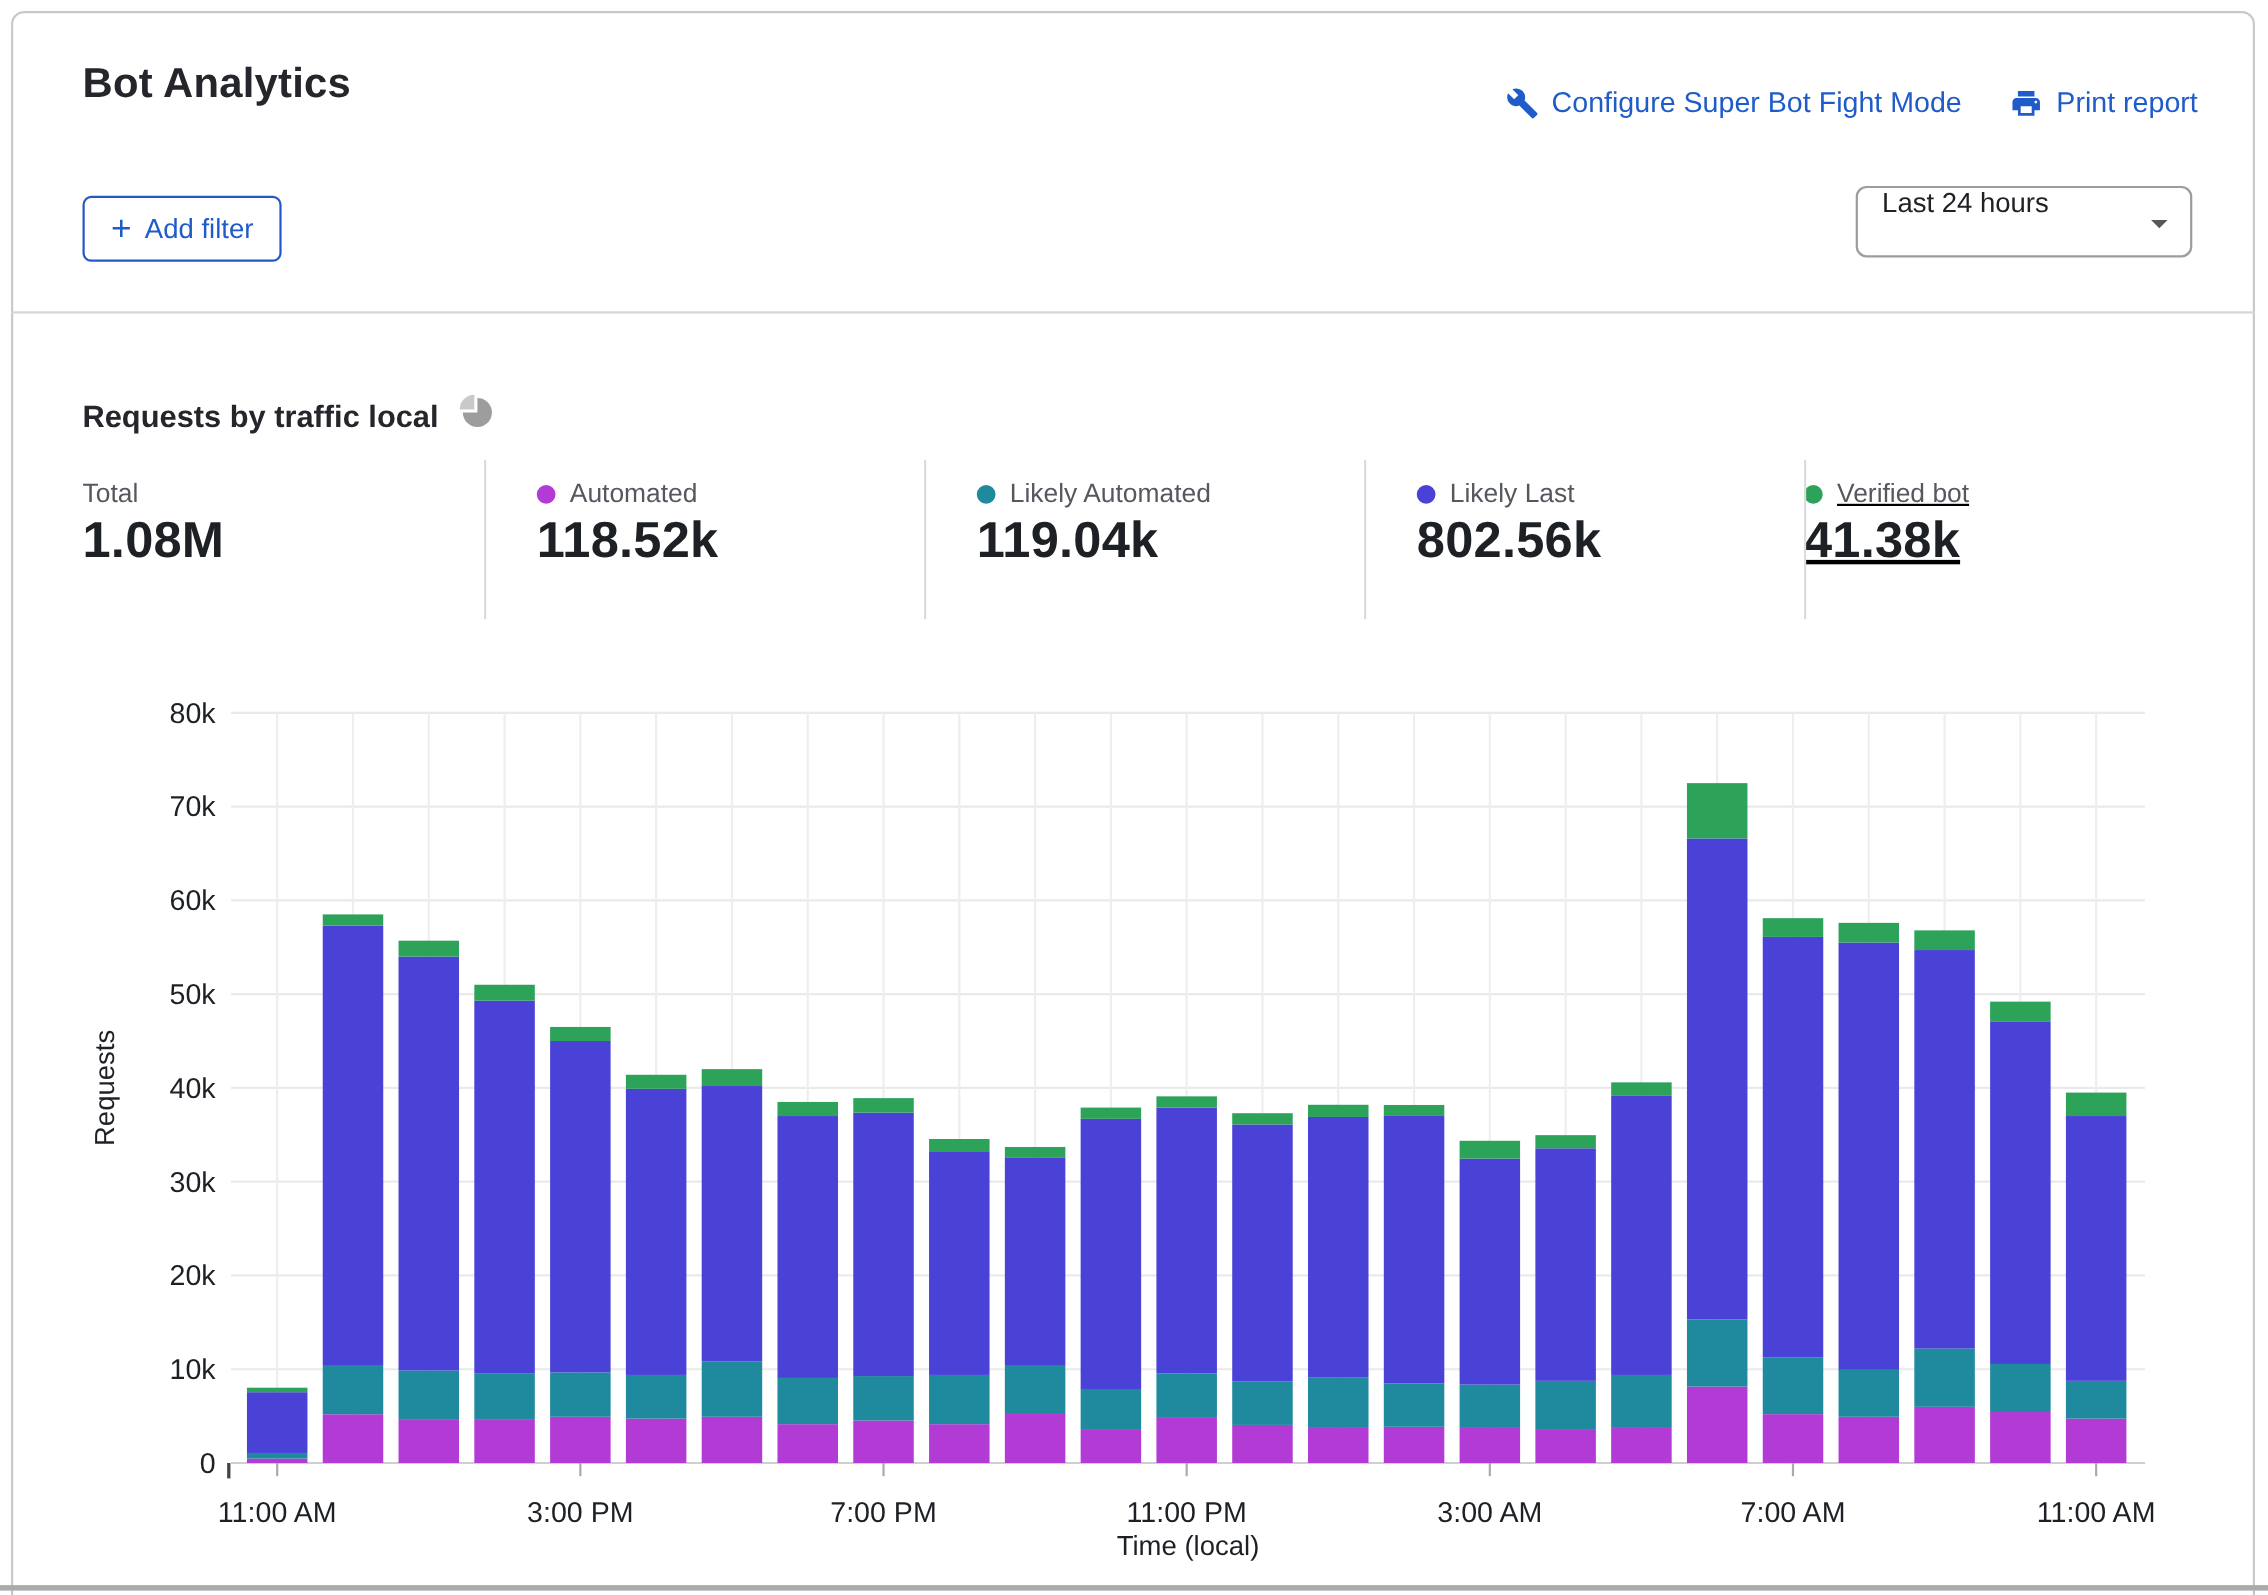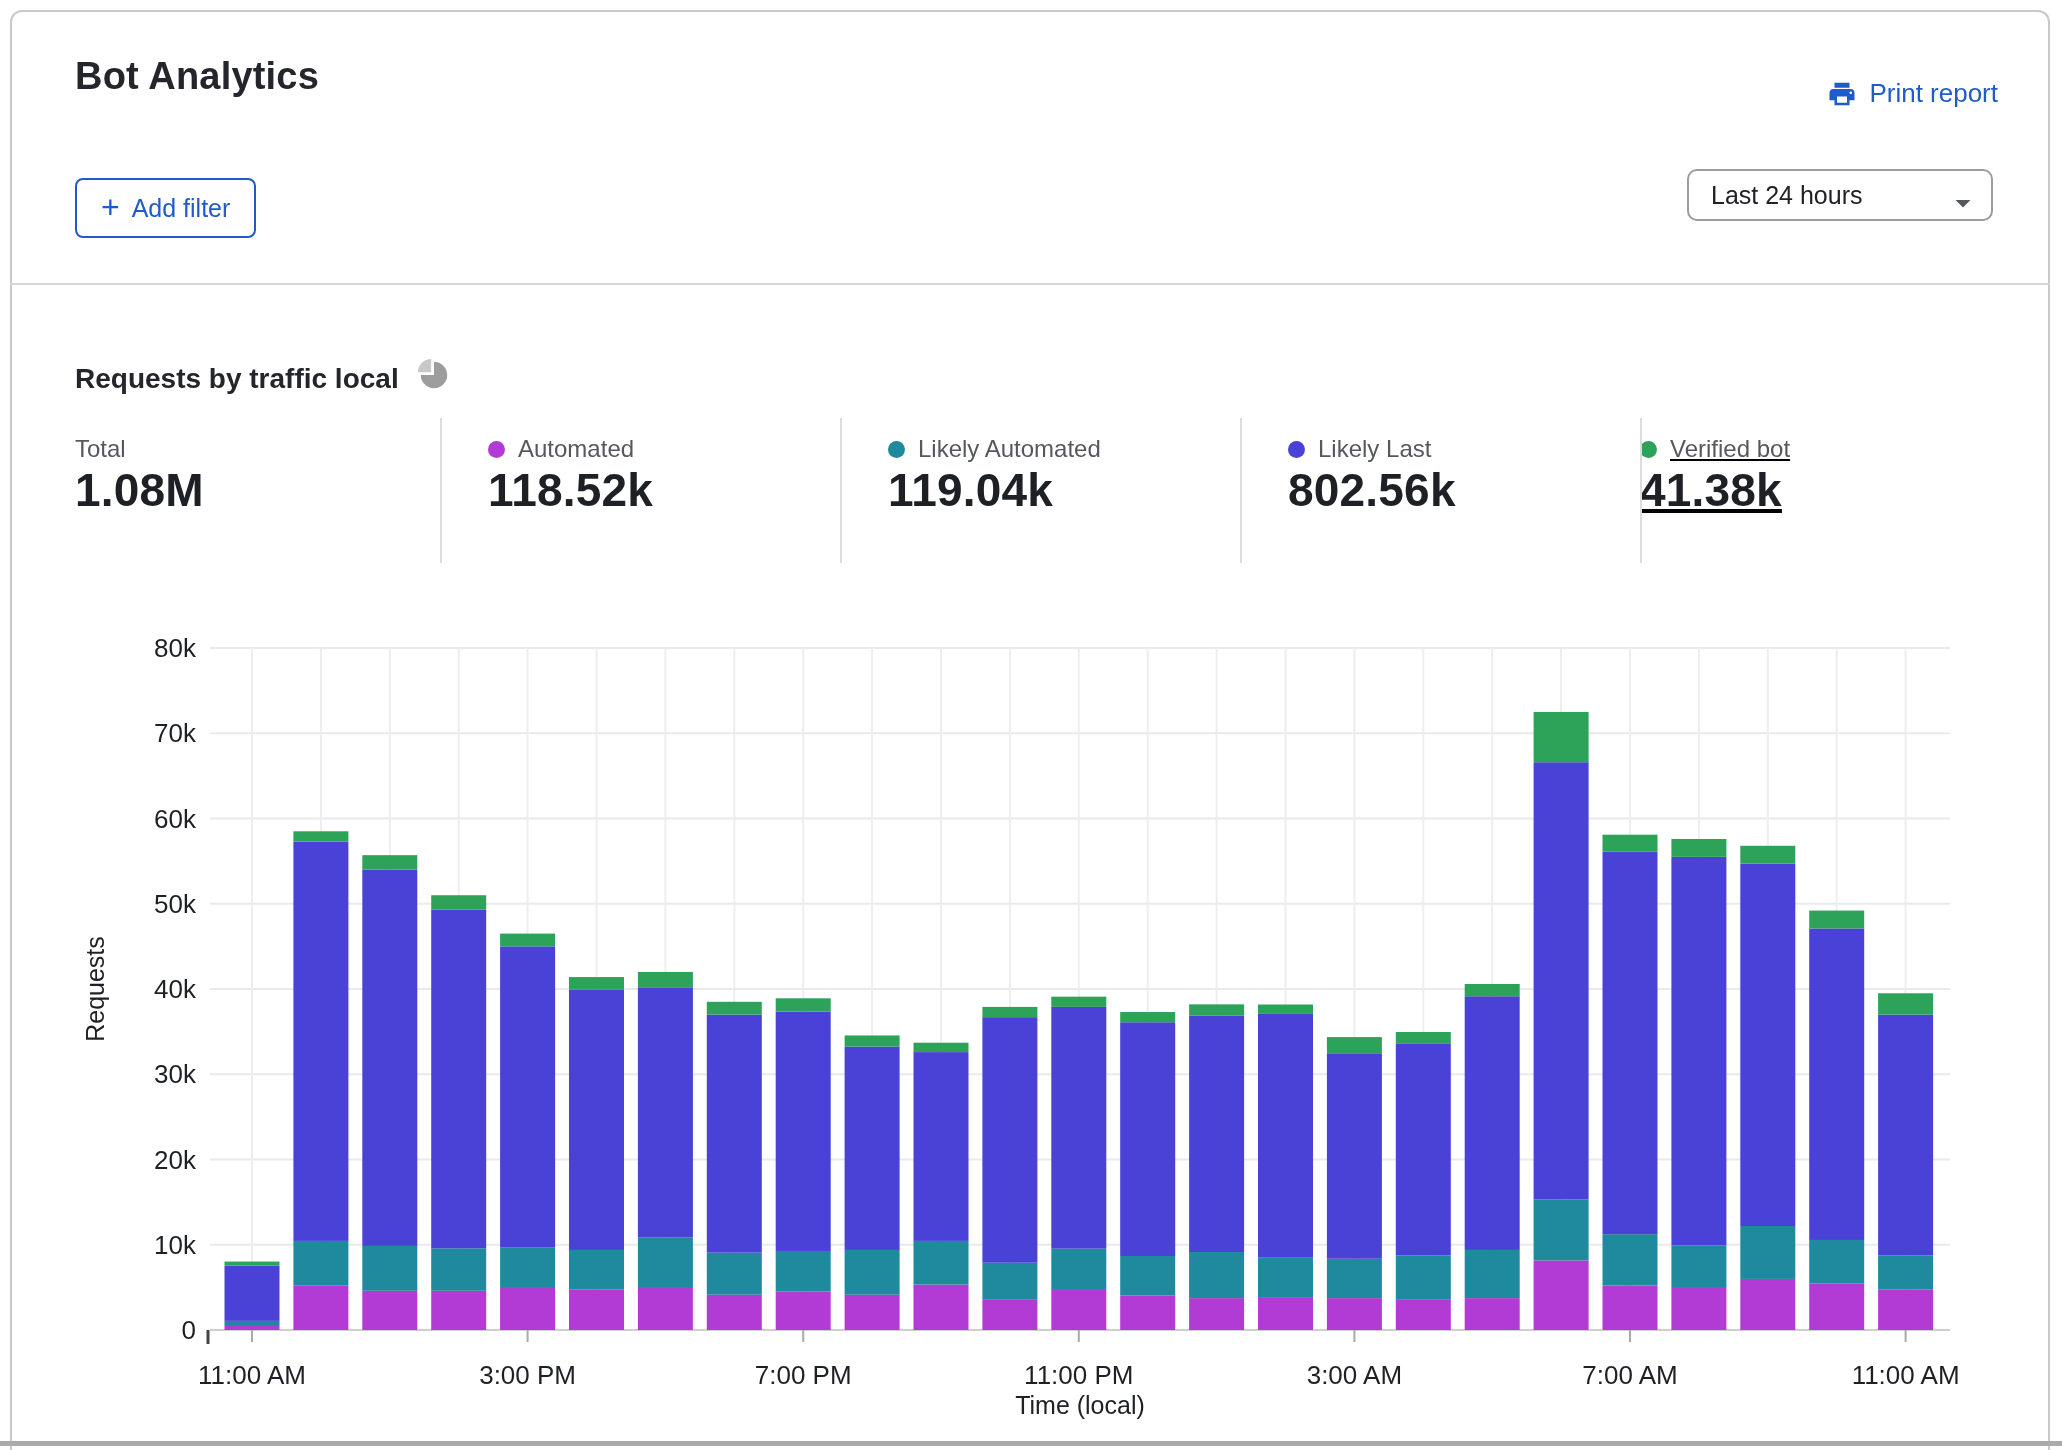--- a/index.html
+++ b/index.html
@@ -28,23 +28,23 @@
   }
   .link svg{display:block;}
   .add-filter{
     position:absolute;left:75px;top:178px;height:60px;
     display:flex;align-items:center;gap:12px;padding:0 24px;
     background:#fff;border:2px solid #2458c8;border-radius:8px;
     color:#1f5cc9;font-size:25px;font-family:inherit;cursor:pointer;box-sizing:border-box;
   }
   .add-filter .plus{font-size:32px;font-weight:400;line-height:1;margin-top:-3px;}
   .time-select{
-    position:absolute;left:1687px;top:169px;width:306px;height:52px;
+    position:absolute;left:1687px;top:169px;width:306px;height:65px;
     background:#fff;border:2px solid #9c9c9c;border-radius:10px;
-    display:flex;align-items:center;box-sizing:border-box;
+    display:flex;box-sizing:border-box;
     padding:0 52px 0 22px;font-size:25px;color:#202226;cursor:pointer;
   }
   .time-select .caret{position:absolute;right:10px;top:14px;}
   .section-divider{
     position:absolute;left:10px;top:283px;width:2040px;height:0;
     border-top:2px solid #d6d6d6;
   }
   .bottom-divider{
     position:absolute;left:0px;top:1441px;width:2062px;height:5px;
     background:#ababab;
@@ -63,20 +63,28 @@
   #chart-svg text{font-family:"Liberation Sans","DejaVu Sans",sans-serif;}
 </style>
 </head>
 <body>
 
 <div class="card"></div>
 
 <div class="page-title">Bot Analytics</div>
 
 <div class="top-links">
+  <div class="link">
+    <span>
+      <svg width="30" height="30" viewBox="0 0 24 24" fill="#1f5cc9">
+          <path d="M22.7 19l-9.1-9.1c.9-2.3.4-5-1.5-6.9-2-2-5-2.4-7.4-1.3L9 6 6 9 1.6 4.7C.4 7.1.9 10.1 2.9 12.1c1.9 1.9 4.6 2.4 6.9 1.5l9.1 9.1c.4.4 1 .4 1.4 0l2.3-2.3c.5-.4.5-1.1.1-1.4z"></path>
+        </svg>
+    </span>
+    <span>Configure Super Bot Fight Mode</span>
+  </div>
   <div class="link">
     <span>
       <svg width="30" height="30" viewBox="0 0 24 24" fill="#1f5cc9">
           <path d="M19 8H5c-1.66 0-3 1.34-3 3v6h4v4h12v-4h4v-6c0-1.66-1.34-3-3-3zm-3 11H8v-5h8v5zm3-7c-.55 0-1-.45-1-1s.45-1 1-1 1 .45 1 1-.45 1-1 1zm-1-9H6v4h12V3z"></path>
         </svg>
     </span>
     <span>Print report</span>
   </div>
 </div>
 

